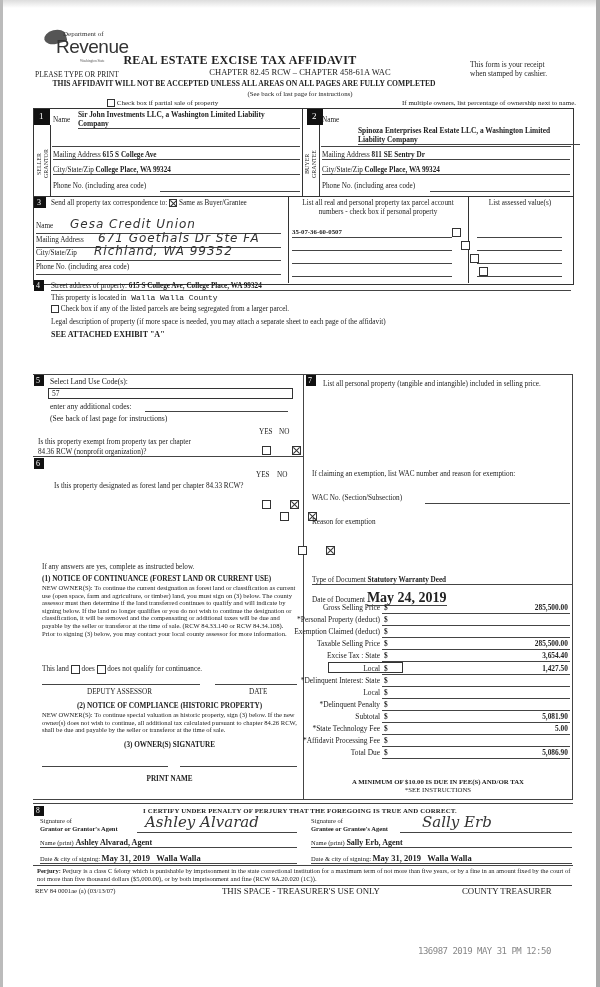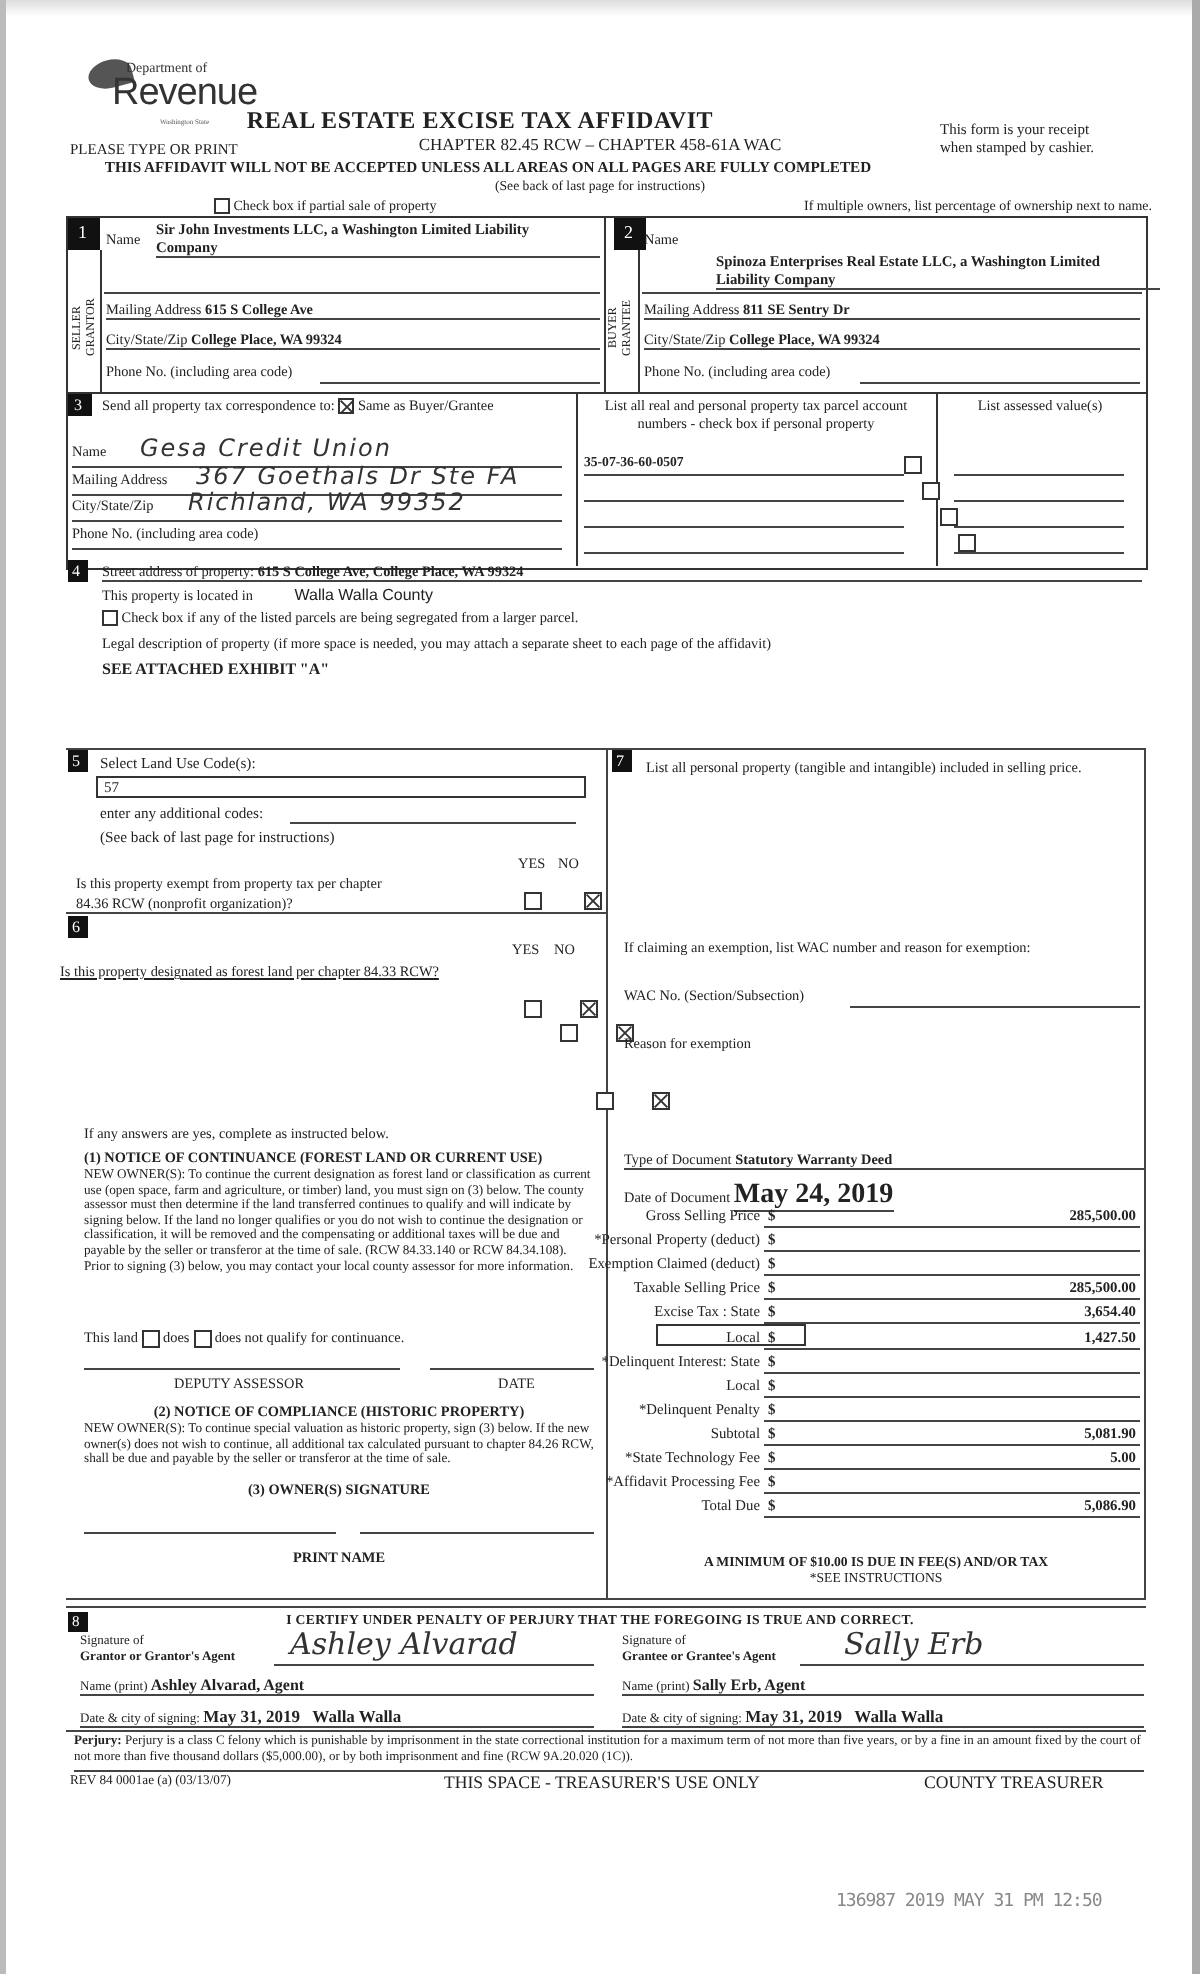--- a/index.html
+++ b/index.html
@@ -134,21 +134,21 @@
   <span>Send all property tax correspondence to:</span>
   <span class="chk sm x"></span>
   <span>Same as Buyer/Grantee</span>
 </div>
 <div class="abs row-lbl line" style="left:36px;top:222px;width:245px;height:11px;">
   <span>Name</span>
   <span class="hand abs" style="left:34px;top:-5px;">Gesa Credit Union</span>
 </div>
 <div class="abs row-lbl line" style="left:36px;top:236px;width:245px;height:11px;">
   <span>Mailing Address</span>
-  <span class="hand abs" style="left:62px;top:-5px;">367 Goethals Dr Ste FA</span>
+  <span class="hand abs" style="left:62px;top:-5px;">671 Goethals Dr Ste FA</span>
 </div>
 <div class="abs row-lbl line" style="left:36px;top:249px;width:245px;height:11px;">
   <span>City/State/Zip</span>
   <span class="hand abs" style="left:58px;top:-5px;">Richland, WA 99352</span>
 </div>
 <div class="abs row-lbl line" style="left:36px;top:263px;width:245px;height:11px;">
   <span>Phone No. (including area code)</span>
 </div>
 
 
@@ -159,21 +159,21 @@
 
 <div class="abs" style="left:34px;top:280px;width:10px;height:11px;background:#111;">
   <span style="color:#fff;font-size:8px;position:absolute;left:2px;top:1px;">4</span>
 </div>
 <div class="abs row-lbl line" style="left:51px;top:282px;width:520px;">
   <span>Street address of property:</span>
   <b>615 S College Ave, College Place, WA  99324</b>
 </div>
 <div class="abs row-lbl" style="left:51px;top:293px;">
   <span>This property is located in</span>
-  <span style="font-family:Liberation Sans, sans-serif;font-size:8px;margin-left:19px;">Walla Walla County</span>
+  <span style="font-family:Liberation Mono, monospace;font-size:8px;margin-left:3px;">Walla Walla County</span>
 </div>
 <div class="abs row-lbl" style="left:51px;top:305px;">
   <span class="chk sm"></span>
   <span>Check box if any of the listed parcels are being segregated from a larger parcel.</span>
 </div>
 <div class="abs row-lbl" style="left:51px;top:318px;">Legal description of property (if more space is needed, you may attach a separate sheet to each page of the affidavit)</div>
 <div class="abs b" style="left:51px;top:330px;font-size:8px;">SEE ATTACHED EXHIBIT "A"</div>
 
 
 <div class="abs" style="left:33px;top:374px;width:540px;height:1px;background:#444;"></div>
@@ -200,21 +200,21 @@
 <span class="abs chk" style="left:262px;top:437px;"></span>
 <span class="abs chk x" style="left:281px;top:437px;"></span>
 <div class="abs" style="left:33px;top:456px;width:270px;height:1px;background:#444;"></div>
 
 
 <div class="abs" style="left:34px;top:458px;width:10px;height:11px;background:#111;">
   <span style="color:#fff;font-size:8px;position:absolute;left:2px;top:1px;">6</span>
 </div>
 <div class="abs row-lbl" style="left:256px;top:471px;">YES</div>
 <div class="abs row-lbl" style="left:277px;top:471px;">NO</div>
-<div id="s6-questions"><div class="abs row-lbl" style="left: 30px; top: 481px; width: 215px; line-height: 11px; text-decoration: underline;">
+<div id="s6-questions"><div class="abs row-lbl" style="left: 54px; top: 481px; width: 215px; line-height: 11px;">
       <div>Is this property designated as forest land per chapter 84.33 RCW?</div>
     </div><span class="abs chk" style="left: 262px; top: 482px;"></span><span class="abs chk x" style="left: 281px; top: 482px;"></span><span class="abs chk" style="left: 262px; top: 494px;"></span><span class="abs chk x" style="left: 281px; top: 494px;"></span><span class="abs chk" style="left: 262px; top: 528px;"></span><span class="abs chk x" style="left: 281px; top: 528px;"></span></div>
 <div class="abs row-lbl" style="left:42px;top:563px;">If any answers are yes, complete as instructed below.</div>
 <div class="abs b" style="left:42px;top:575px;font-size:7.2px;">(1) NOTICE OF CONTINUANCE (FOREST LAND OR CURRENT USE)</div>
 <div class="abs" style="left:42px;top:584px;width:255px;font-size:6.6px;line-height:7.6px;">NEW OWNER(S): To continue the current designation as forest land or classification as current use (open space, farm and agriculture, or timber) land, you must sign on (3) below. The county assessor must then determine if the land transferred continues to qualify and will indicate by signing below. If the land no longer qualifies or you do not wish to continue the designation or classification, it will be removed and the compensating or additional taxes will be due and payable by the seller or transferor at the time of sale. (RCW 84.33.140 or RCW 84.34.108). Prior to signing (3) below, you may contact your local county assessor for more information.</div>
 <div class="abs row-lbl" style="left:42px;top:665px;">
   <span>This land</span>
   <span class="chk"></span>
   <span>does</span>
   <span class="chk"></span>

